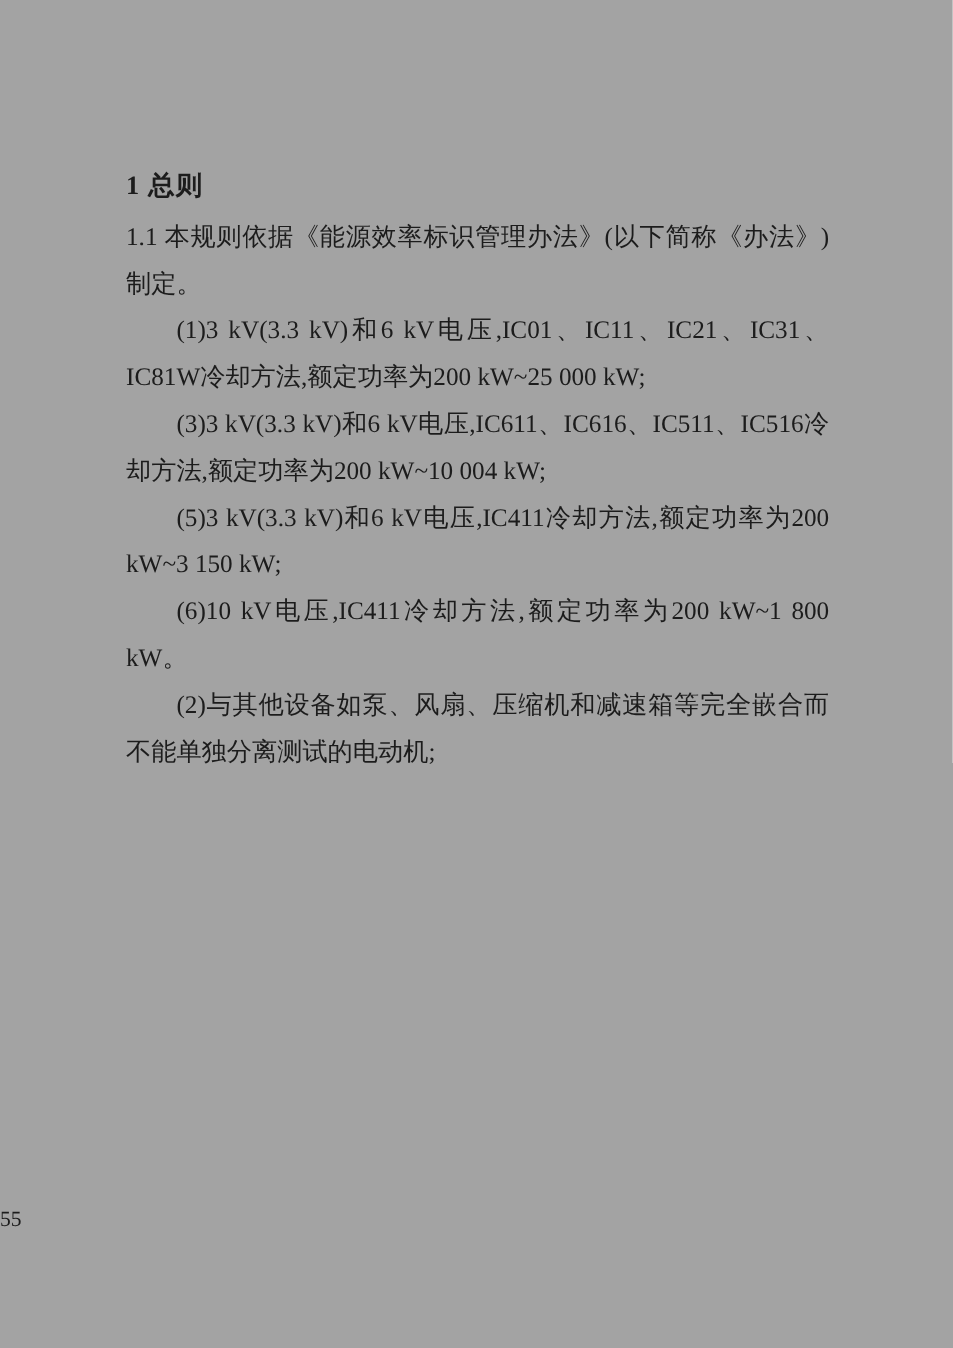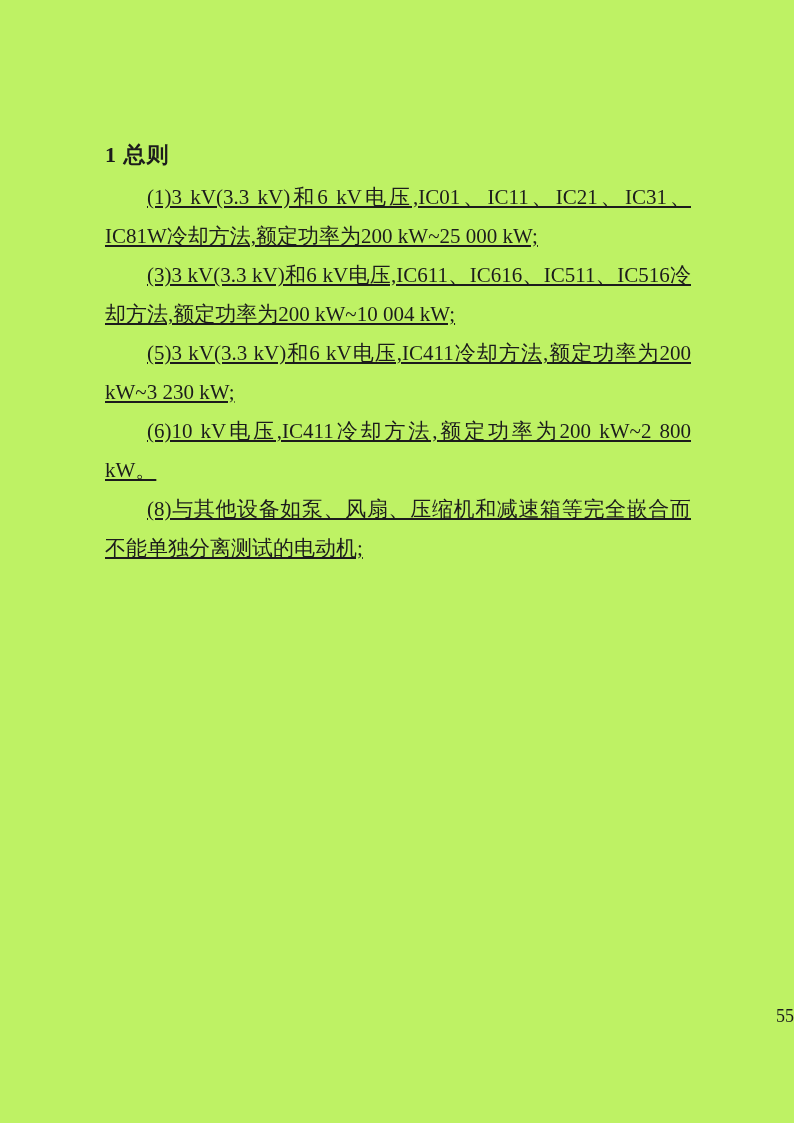--- a/index.html
+++ b/index.html
@@ -4,21 +4,21 @@
 <style>
   html, body {
     margin: 0;
     padding: 0;
     background: #ffffff;
   }
   .page {
     position: relative;
     width: 794px;
     height: 1123px;
-    background: #bef264;
+    background: #a3a3a3;
     overflow: hidden;
     font-family: "Liberation Serif", "DejaVu Serif", serif;
     color: #1c1c1c;
   }
   .content {
     position: absolute;
     left: 105px;
     top: 140px;
     width: 586px;
   }
@@ -32,50 +32,50 @@
   .para {
     margin: 0;
     font-size: 21px;
     line-height: 39px;
     text-align: justify;
     text-justify: inter-ideograph;
     word-break: break-word;
   }
   .para.indent {
     text-indent: 2em;
-    text-decoration: underline;
   }
   .page-number {
     position: absolute;
     left: 0;
     top: 1004px;
     width: 794px;
-    text-align: right;
+    text-align: left;
     font-size: 18px;
     line-height: 24px;
     color: #1c1c1c;
   }
 </style>
 </head>
 <body>
 
 <div class="page">
   <div class="content">
     <h1 class="doc-heading">1 总则</h1>
 
+    <p class="para">1.1 本规则依据《能源效率标识管理办法》(以下简称《办法》)制定。</p>
 
 
     <p class="para indent">(1)3 kV(3.3 kV)和6 kV电压,IC01、IC11、IC21、IC31、IC81W冷却方法,额定功率为200 kW~25 000 kW;</p>
 
 
     <p class="para indent">(3)3 kV(3.3 kV)和6 kV电压,IC611、IC616、IC511、IC516冷却方法,额定功率为200 kW~10 004 kW;</p>
 
 
-    <p class="para indent">(5)3 kV(3.3 kV)和6 kV电压,IC411冷却方法,额定功率为200 kW~3 230 kW;</p>
+    <p class="para indent">(5)3 kV(3.3 kV)和6 kV电压,IC411冷却方法,额定功率为200 kW~3 150 kW;</p>
 
-    <p class="para indent">(6)10 kV电压,IC411冷却方法,额定功率为200 kW~2 800 kW。</p>
+    <p class="para indent">(6)10 kV电压,IC411冷却方法,额定功率为200 kW~1 800 kW。</p>
 
 
-    <p class="para indent">(8)与其他设备如泵、风扇、压缩机和减速箱等完全嵌合而不能单独分离测试的电动机;</p>
+    <p class="para indent">(2)与其他设备如泵、风扇、压缩机和减速箱等完全嵌合而不能单独分离测试的电动机;</p>
   </div>
 
   <div class="page-number">55</div>
 </div>
 
 </body></html>

